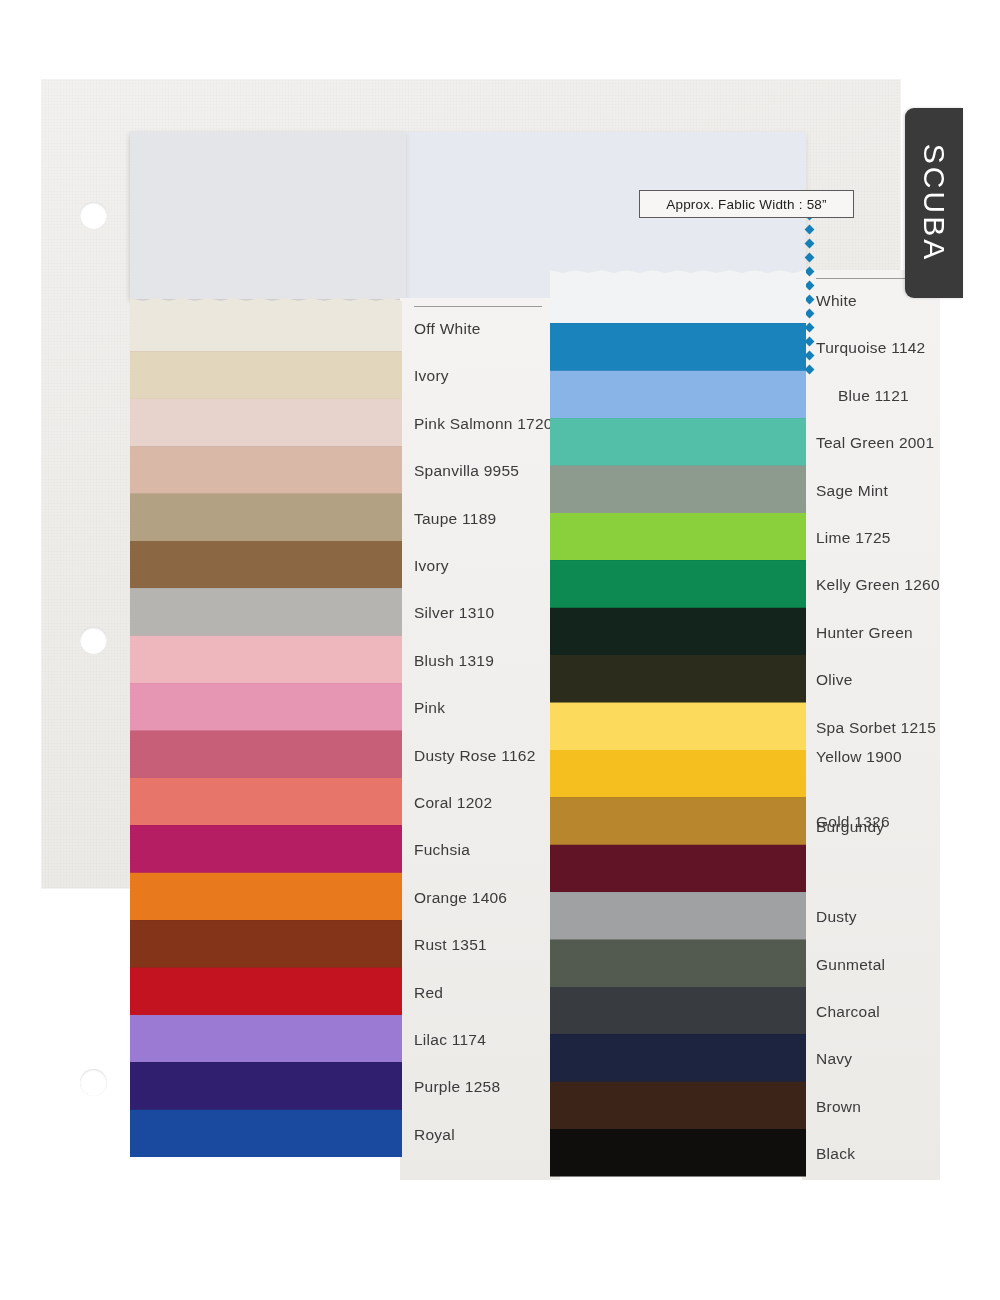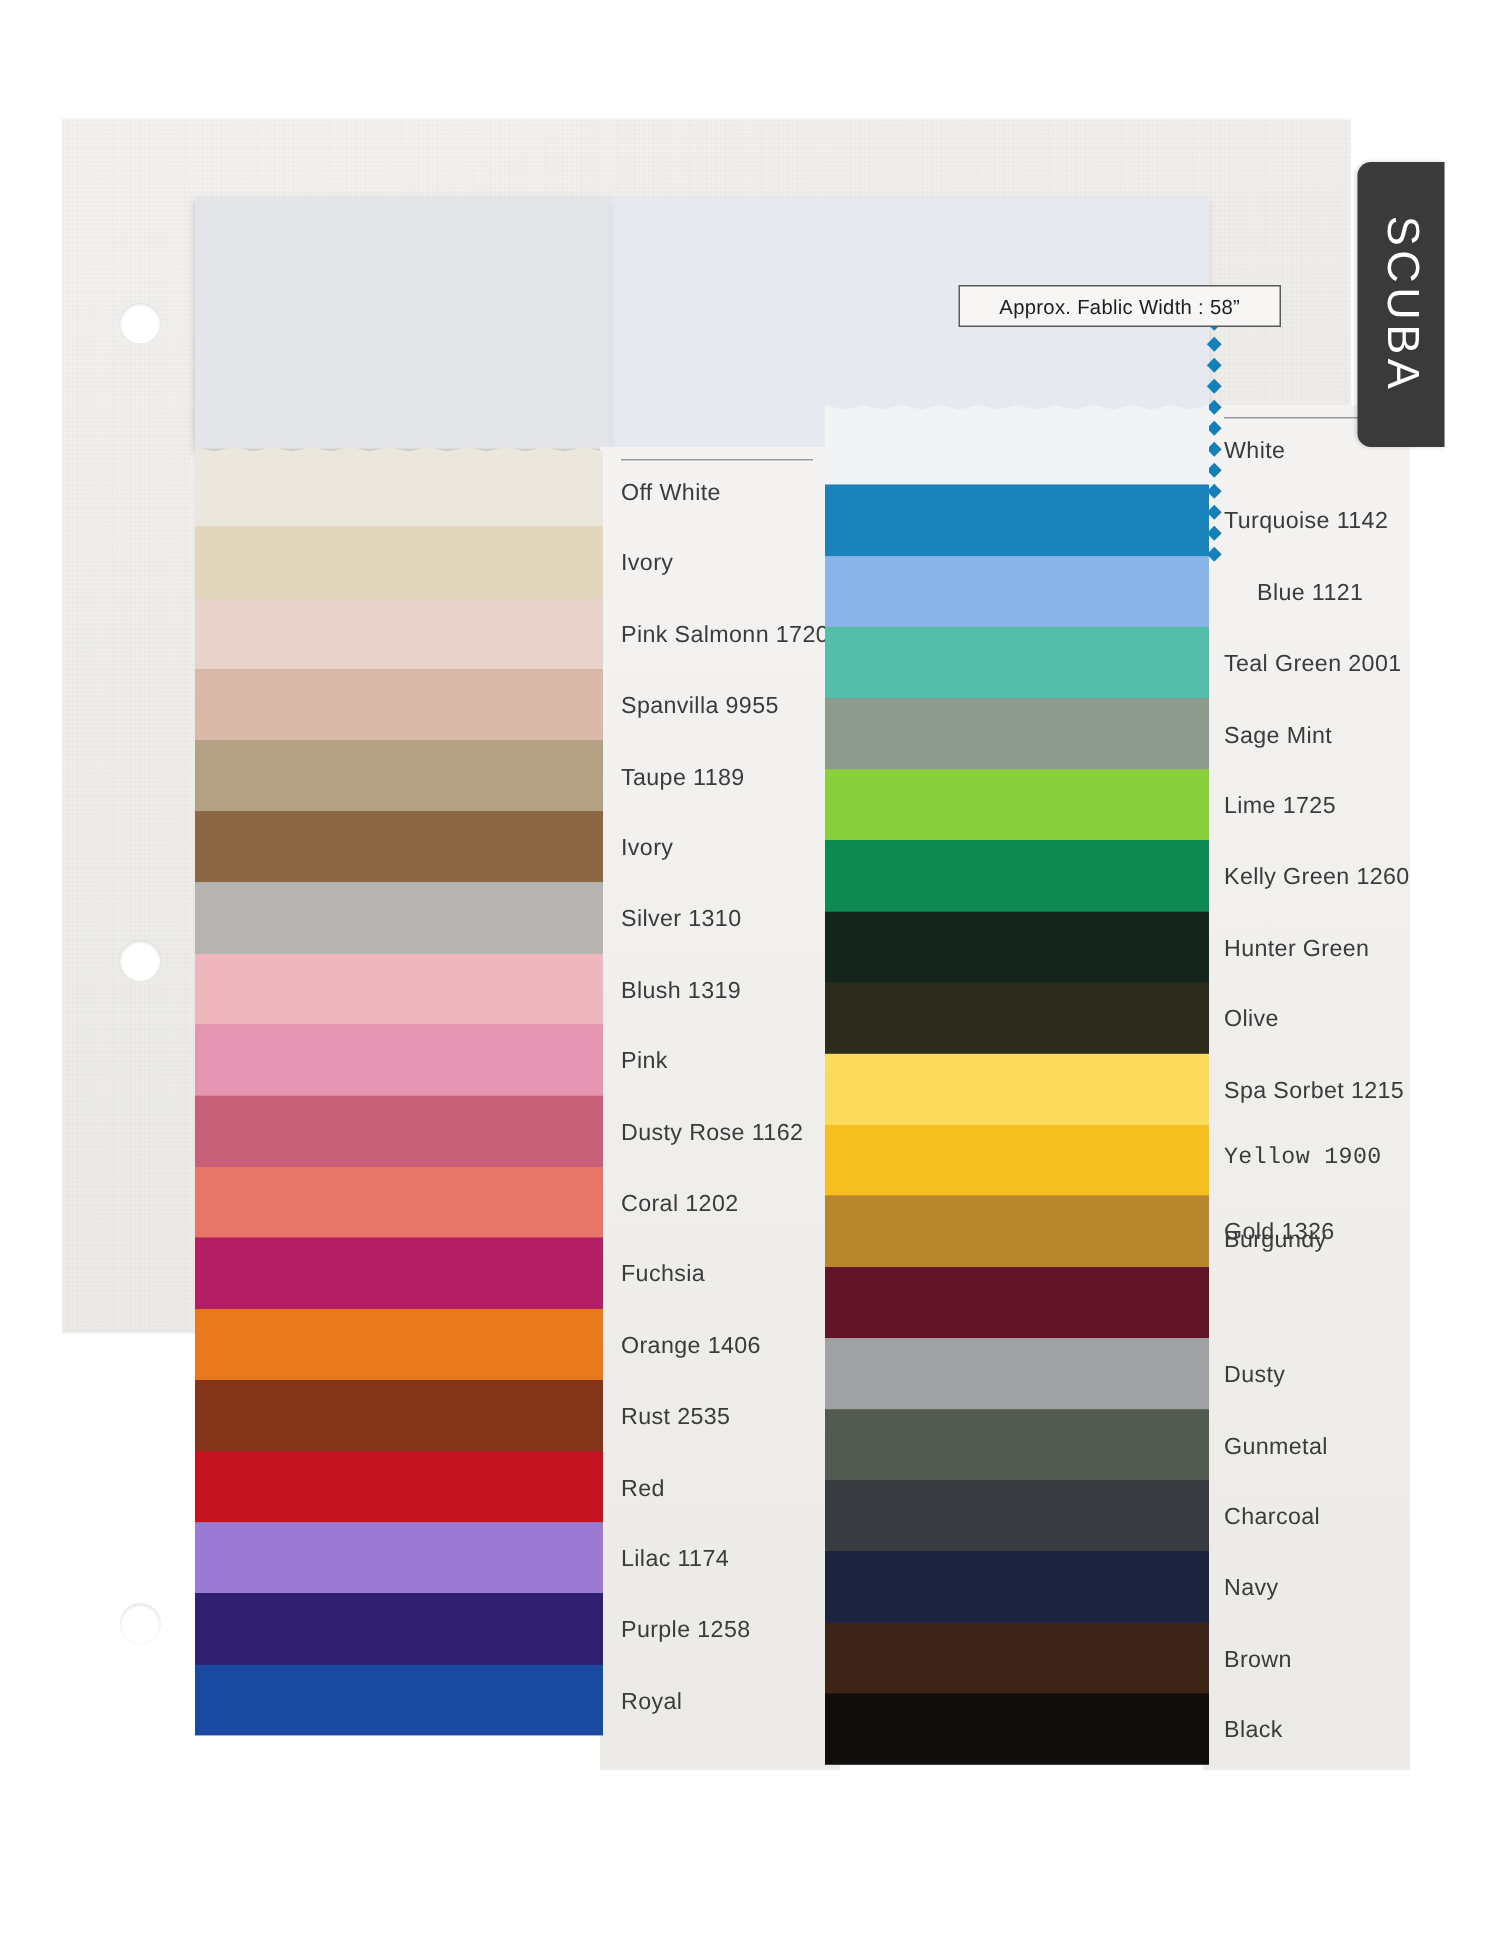--- a/index.html
+++ b/index.html
@@ -217,21 +217,21 @@
         <div class="cloth" style="background: rgb(181, 30, 99); clip-path: polygon(0% 0%, 4.762% 5.5%, 9.524% 0%, 14.286% 5.5%, 19.048% 0%, 23.81% 5.5%, 28.571% 0%, 33.333% 5.5%, 38.095% 0%, 42.857% 5.5%, 47.619% 0%, 52.381% 5.5%, 57.143% 0%, 61.905% 5.5%, 66.667% 0%, 71.429% 5.5%, 76.19% 0%, 80.952% 5.5%, 85.714% 0%, 90.476% 5.5%, 95.238% 0%, 100% 5.5%, 100% 100%, 0% 100%);"></div>
       </div>
       <div class="rowlabel" style="left: 372px; top: 761.4px;">Fuchsia</div>
       <div class="sw" style="left: 88px; top: 786.8px; width: 272px; height: 53.4px; z-index: 9;">
         <div class="cloth" style="background: rgb(232, 121, 29); clip-path: polygon(0% 0%, 4.762% 5.5%, 9.524% 0%, 14.286% 5.5%, 19.048% 0%, 23.81% 5.5%, 28.571% 0%, 33.333% 5.5%, 38.095% 0%, 42.857% 5.5%, 47.619% 0%, 52.381% 5.5%, 57.143% 0%, 61.905% 5.5%, 66.667% 0%, 71.429% 5.5%, 76.19% 0%, 80.952% 5.5%, 85.714% 0%, 90.476% 5.5%, 95.238% 0%, 100% 5.5%, 100% 100%, 0% 100%);"></div>
       </div>
       <div class="rowlabel" style="left: 372px; top: 808.8px;">Orange 1406</div>
       <div class="sw" style="left: 88px; top: 834.2px; width: 272px; height: 53.4px; z-index: 8;">
         <div class="cloth" style="background: rgb(132, 52, 24); clip-path: polygon(0% 0%, 4.762% 5.5%, 9.524% 0%, 14.286% 5.5%, 19.048% 0%, 23.81% 5.5%, 28.571% 0%, 33.333% 5.5%, 38.095% 0%, 42.857% 5.5%, 47.619% 0%, 52.381% 5.5%, 57.143% 0%, 61.905% 5.5%, 66.667% 0%, 71.429% 5.5%, 76.19% 0%, 80.952% 5.5%, 85.714% 0%, 90.476% 5.5%, 95.238% 0%, 100% 5.5%, 100% 100%, 0% 100%);"></div>
       </div>
-      <div class="rowlabel" style="left: 372px; top: 856.2px;">Rust 2535</div>
+      <div class="rowlabel" style="left: 372px; top: 856.2px;">Rust 1351</div>
       <div class="sw" style="left: 88px; top: 881.6px; width: 272px; height: 53.4px; z-index: 7;">
         <div class="cloth" style="background: rgb(195, 19, 33); clip-path: polygon(0% 0%, 4.762% 5.5%, 9.524% 0%, 14.286% 5.5%, 19.048% 0%, 23.81% 5.5%, 28.571% 0%, 33.333% 5.5%, 38.095% 0%, 42.857% 5.5%, 47.619% 0%, 52.381% 5.5%, 57.143% 0%, 61.905% 5.5%, 66.667% 0%, 71.429% 5.5%, 76.19% 0%, 80.952% 5.5%, 85.714% 0%, 90.476% 5.5%, 95.238% 0%, 100% 5.5%, 100% 100%, 0% 100%);"></div>
       </div>
       <div class="rowlabel" style="left: 372px; top: 903.6px;">Red</div>
       <div class="sw" style="left: 88px; top: 929px; width: 272px; height: 53.4px; z-index: 6;">
         <div class="cloth" style="background: rgb(154, 122, 210); clip-path: polygon(0% 0%, 4.762% 5.5%, 9.524% 0%, 14.286% 5.5%, 19.048% 0%, 23.81% 5.5%, 28.571% 0%, 33.333% 5.5%, 38.095% 0%, 42.857% 5.5%, 47.619% 0%, 52.381% 5.5%, 57.143% 0%, 61.905% 5.5%, 66.667% 0%, 71.429% 5.5%, 76.19% 0%, 80.952% 5.5%, 85.714% 0%, 90.476% 5.5%, 95.238% 0%, 100% 5.5%, 100% 100%, 0% 100%);"></div>
       </div>
       <div class="rowlabel" style="left: 372px; top: 951px;">Lilac 1174</div>
       <div class="sw" style="left: 88px; top: 976.4px; width: 272px; height: 53.4px; z-index: 5;">
         <div class="cloth" style="background: rgb(47, 31, 110); clip-path: polygon(0% 0%, 4.762% 5.5%, 9.524% 0%, 14.286% 5.5%, 19.048% 0%, 23.81% 5.5%, 28.571% 0%, 33.333% 5.5%, 38.095% 0%, 42.857% 5.5%, 47.619% 0%, 52.381% 5.5%, 57.143% 0%, 61.905% 5.5%, 66.667% 0%, 71.429% 5.5%, 76.19% 0%, 80.952% 5.5%, 85.714% 0%, 90.476% 5.5%, 95.238% 0%, 100% 5.5%, 100% 100%, 0% 100%);"></div>
@@ -280,21 +280,21 @@
         <div class="cloth" style="background: rgb(44, 44, 28); clip-path: polygon(0% 0%, 5% 5.5%, 10% 0%, 15% 5.5%, 20% 0%, 25% 5.5%, 30% 0%, 35% 5.5%, 40% 0%, 45% 5.5%, 50% 0%, 55% 5.5%, 60% 0%, 65% 5.5%, 70% 0%, 75% 5.5%, 80% 0%, 85% 5.5%, 90% 0%, 95% 5.5%, 100% 0%, 100% 100%, 0% 100%);"></div>
       </div>
       <div class="rowlabel" style="left: 774px; top: 591.2px;">Olive</div>
       <div class="sw" style="left: 508px; top: 616.6px; width: 256px; height: 53.4px; z-index: 13;">
         <div class="cloth" style="background: rgb(251, 218, 92); clip-path: polygon(0% 0%, 5% 5.5%, 10% 0%, 15% 5.5%, 20% 0%, 25% 5.5%, 30% 0%, 35% 5.5%, 40% 0%, 45% 5.5%, 50% 0%, 55% 5.5%, 60% 0%, 65% 5.5%, 70% 0%, 75% 5.5%, 80% 0%, 85% 5.5%, 90% 0%, 95% 5.5%, 100% 0%, 100% 100%, 0% 100%);"></div>
       </div>
       <div class="rowlabel" style="left: 774px; top: 638.6px;">Spa Sorbet 1215</div>
       <div class="sw" style="left: 508px; top: 664px; width: 256px; height: 53.4px; z-index: 12;">
         <div class="cloth" style="background: rgb(245, 191, 32); clip-path: polygon(0% 0%, 5% 5.5%, 10% 0%, 15% 5.5%, 20% 0%, 25% 5.5%, 30% 0%, 35% 5.5%, 40% 0%, 45% 5.5%, 50% 0%, 55% 5.5%, 60% 0%, 65% 5.5%, 70% 0%, 75% 5.5%, 80% 0%, 85% 5.5%, 90% 0%, 95% 5.5%, 100% 0%, 100% 100%, 0% 100%);"></div>
       </div>
-      <div class="rowlabel" style="left: 774px; top: 682px; font-family: Liberation Mono, monospace;">Yellow 1900</div>
+      <div class="rowlabel" style="left: 774px; top: 668px;">Yellow 1900</div>
       <div class="sw" style="left: 508px; top: 711.4px; width: 256px; height: 53.4px; z-index: 11;">
         <div class="cloth" style="background: rgb(184, 134, 44); clip-path: polygon(0% 0%, 5% 5.5%, 10% 0%, 15% 5.5%, 20% 0%, 25% 5.5%, 30% 0%, 35% 5.5%, 40% 0%, 45% 5.5%, 50% 0%, 55% 5.5%, 60% 0%, 65% 5.5%, 70% 0%, 75% 5.5%, 80% 0%, 85% 5.5%, 90% 0%, 95% 5.5%, 100% 0%, 100% 100%, 0% 100%);"></div>
       </div>
       <div class="rowlabel" style="left: 774px; top: 733.4px;">Gold 1326</div>
       <div class="sw" style="left: 508px; top: 758.8px; width: 256px; height: 53.4px; z-index: 10;">
         <div class="cloth" style="background: rgb(96, 20, 38); clip-path: polygon(0% 0%, 5% 5.5%, 10% 0%, 15% 5.5%, 20% 0%, 25% 5.5%, 30% 0%, 35% 5.5%, 40% 0%, 45% 5.5%, 50% 0%, 55% 5.5%, 60% 0%, 65% 5.5%, 70% 0%, 75% 5.5%, 80% 0%, 85% 5.5%, 90% 0%, 95% 5.5%, 100% 0%, 100% 100%, 0% 100%);"></div>
       </div>
       <div class="rowlabel" style="left: 774px; top: 738px;">Burgundy</div>
       <div class="sw" style="left: 508px; top: 806.2px; width: 256px; height: 53.4px; z-index: 9;">
         <div class="cloth" style="background: rgb(159, 161, 163); clip-path: polygon(0% 0%, 5% 5.5%, 10% 0%, 15% 5.5%, 20% 0%, 25% 5.5%, 30% 0%, 35% 5.5%, 40% 0%, 45% 5.5%, 50% 0%, 55% 5.5%, 60% 0%, 65% 5.5%, 70% 0%, 75% 5.5%, 80% 0%, 85% 5.5%, 90% 0%, 95% 5.5%, 100% 0%, 100% 100%, 0% 100%);"></div>

